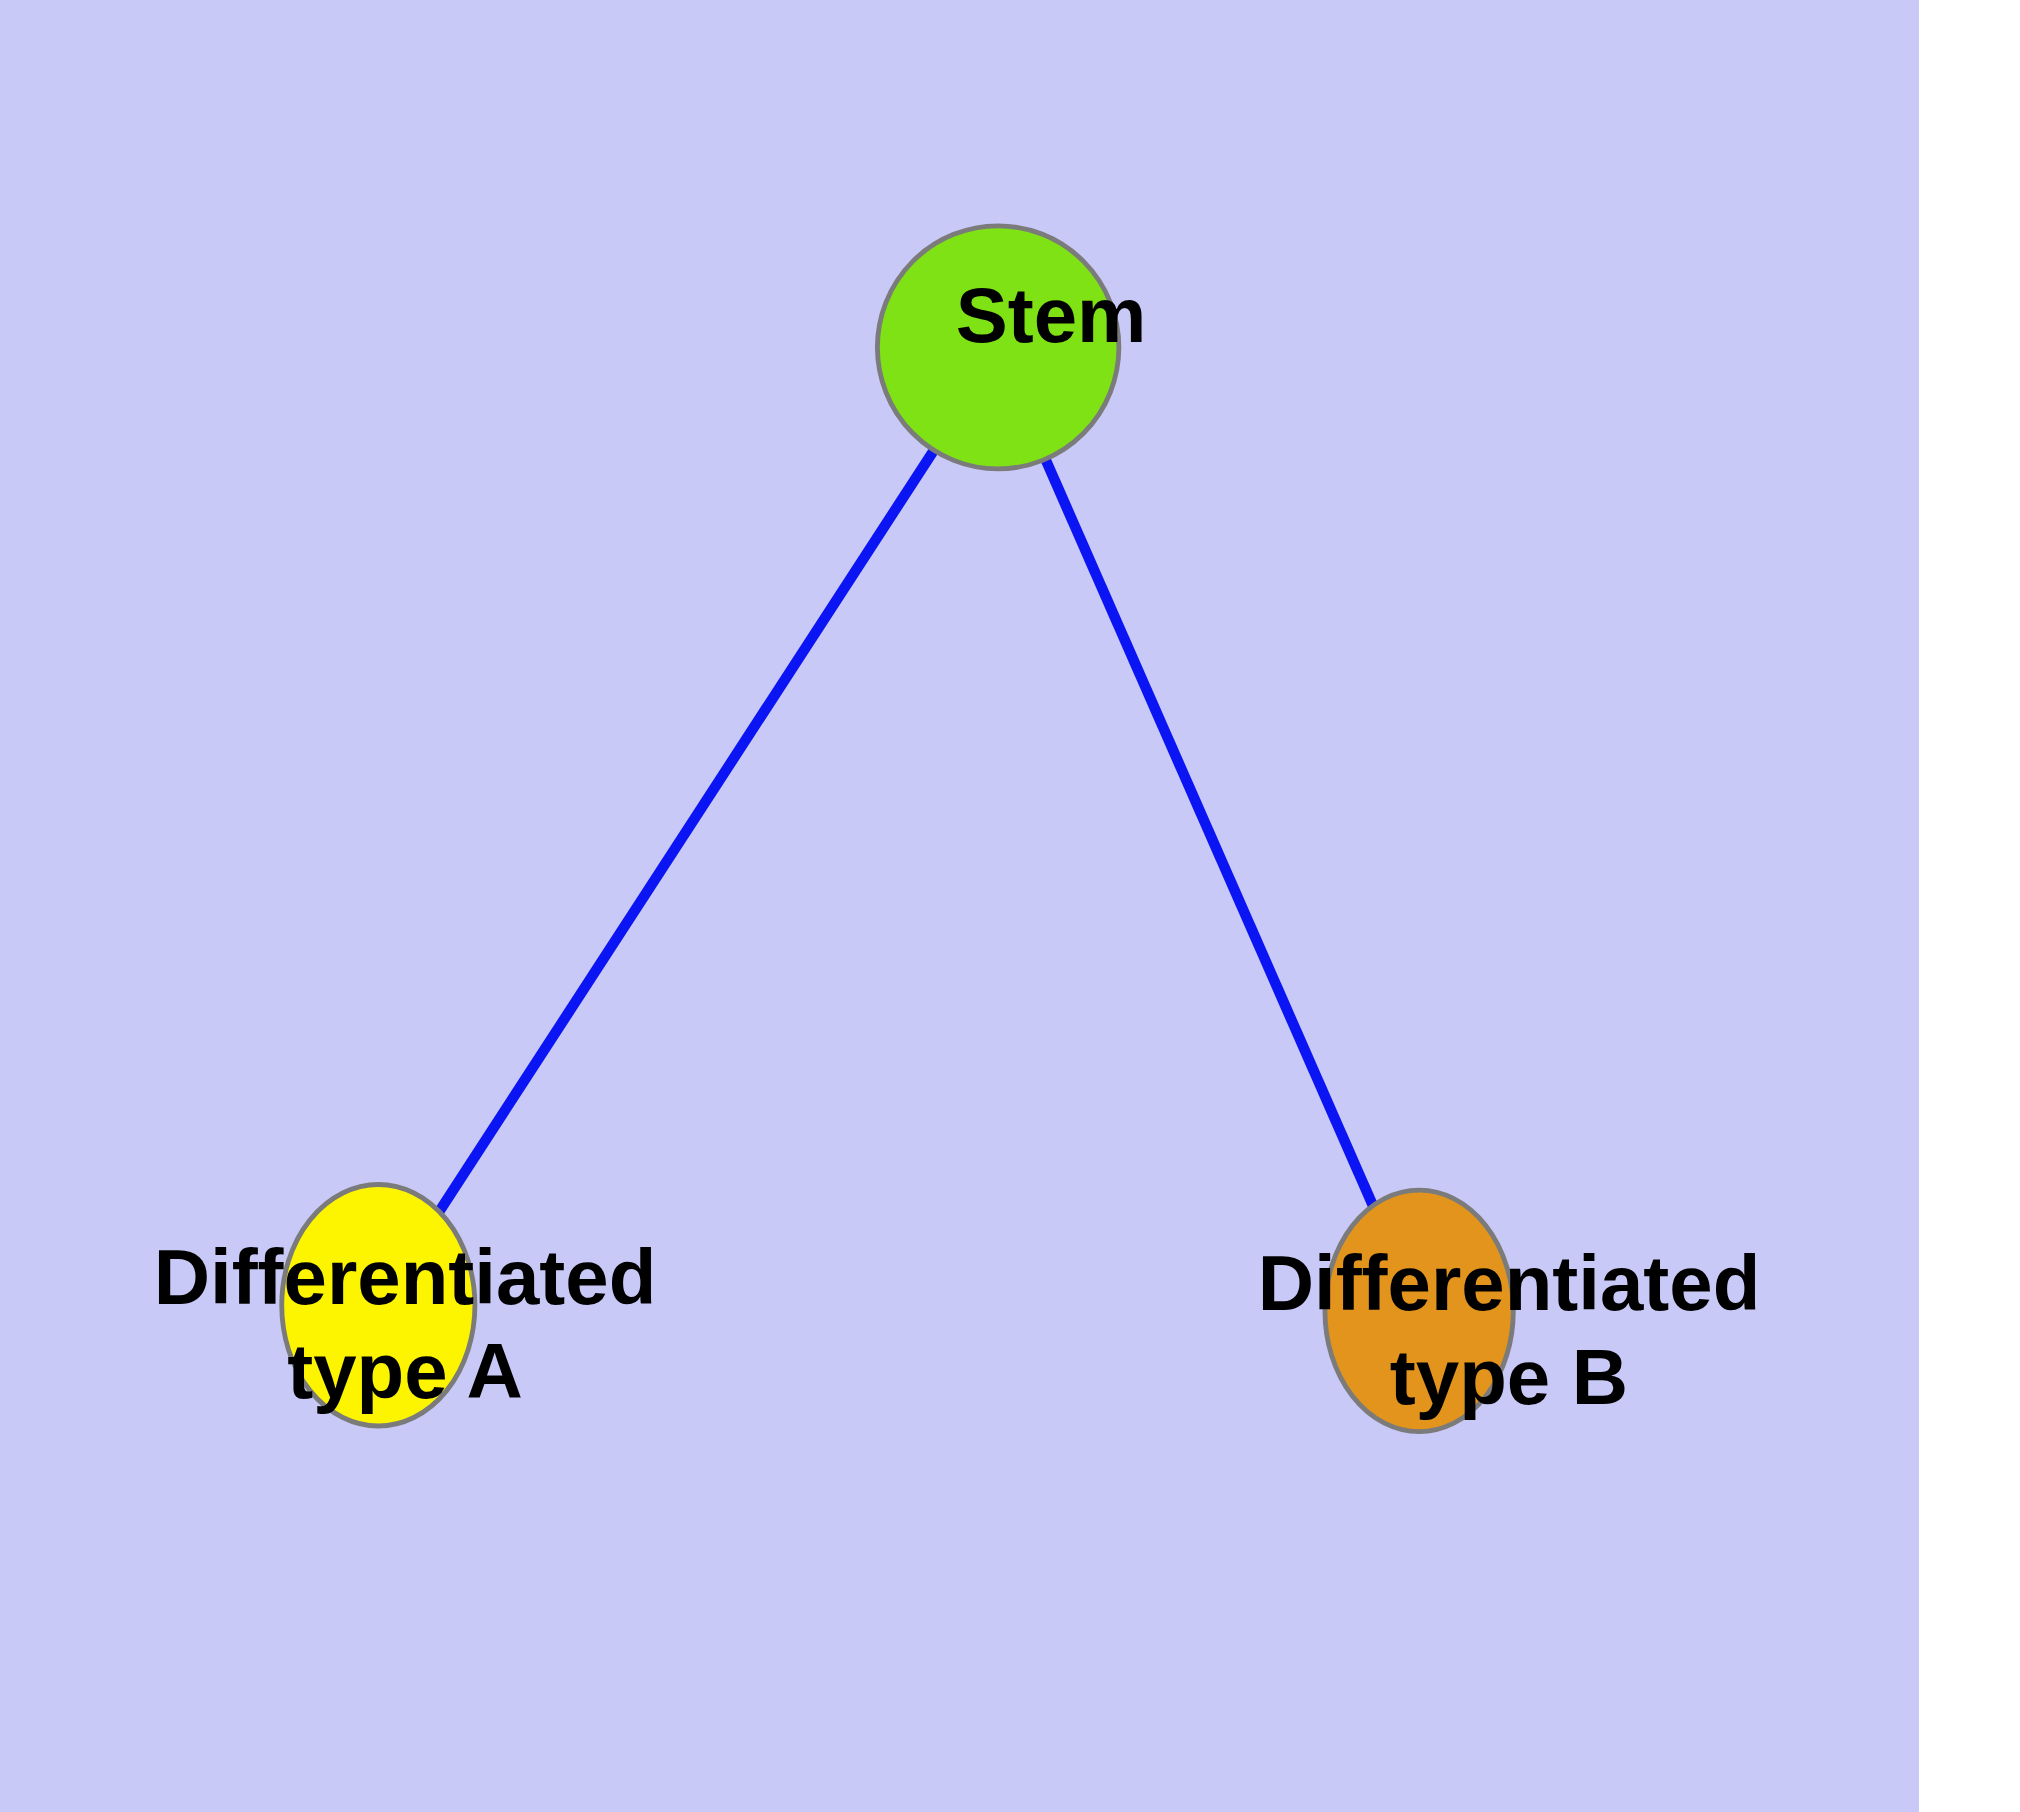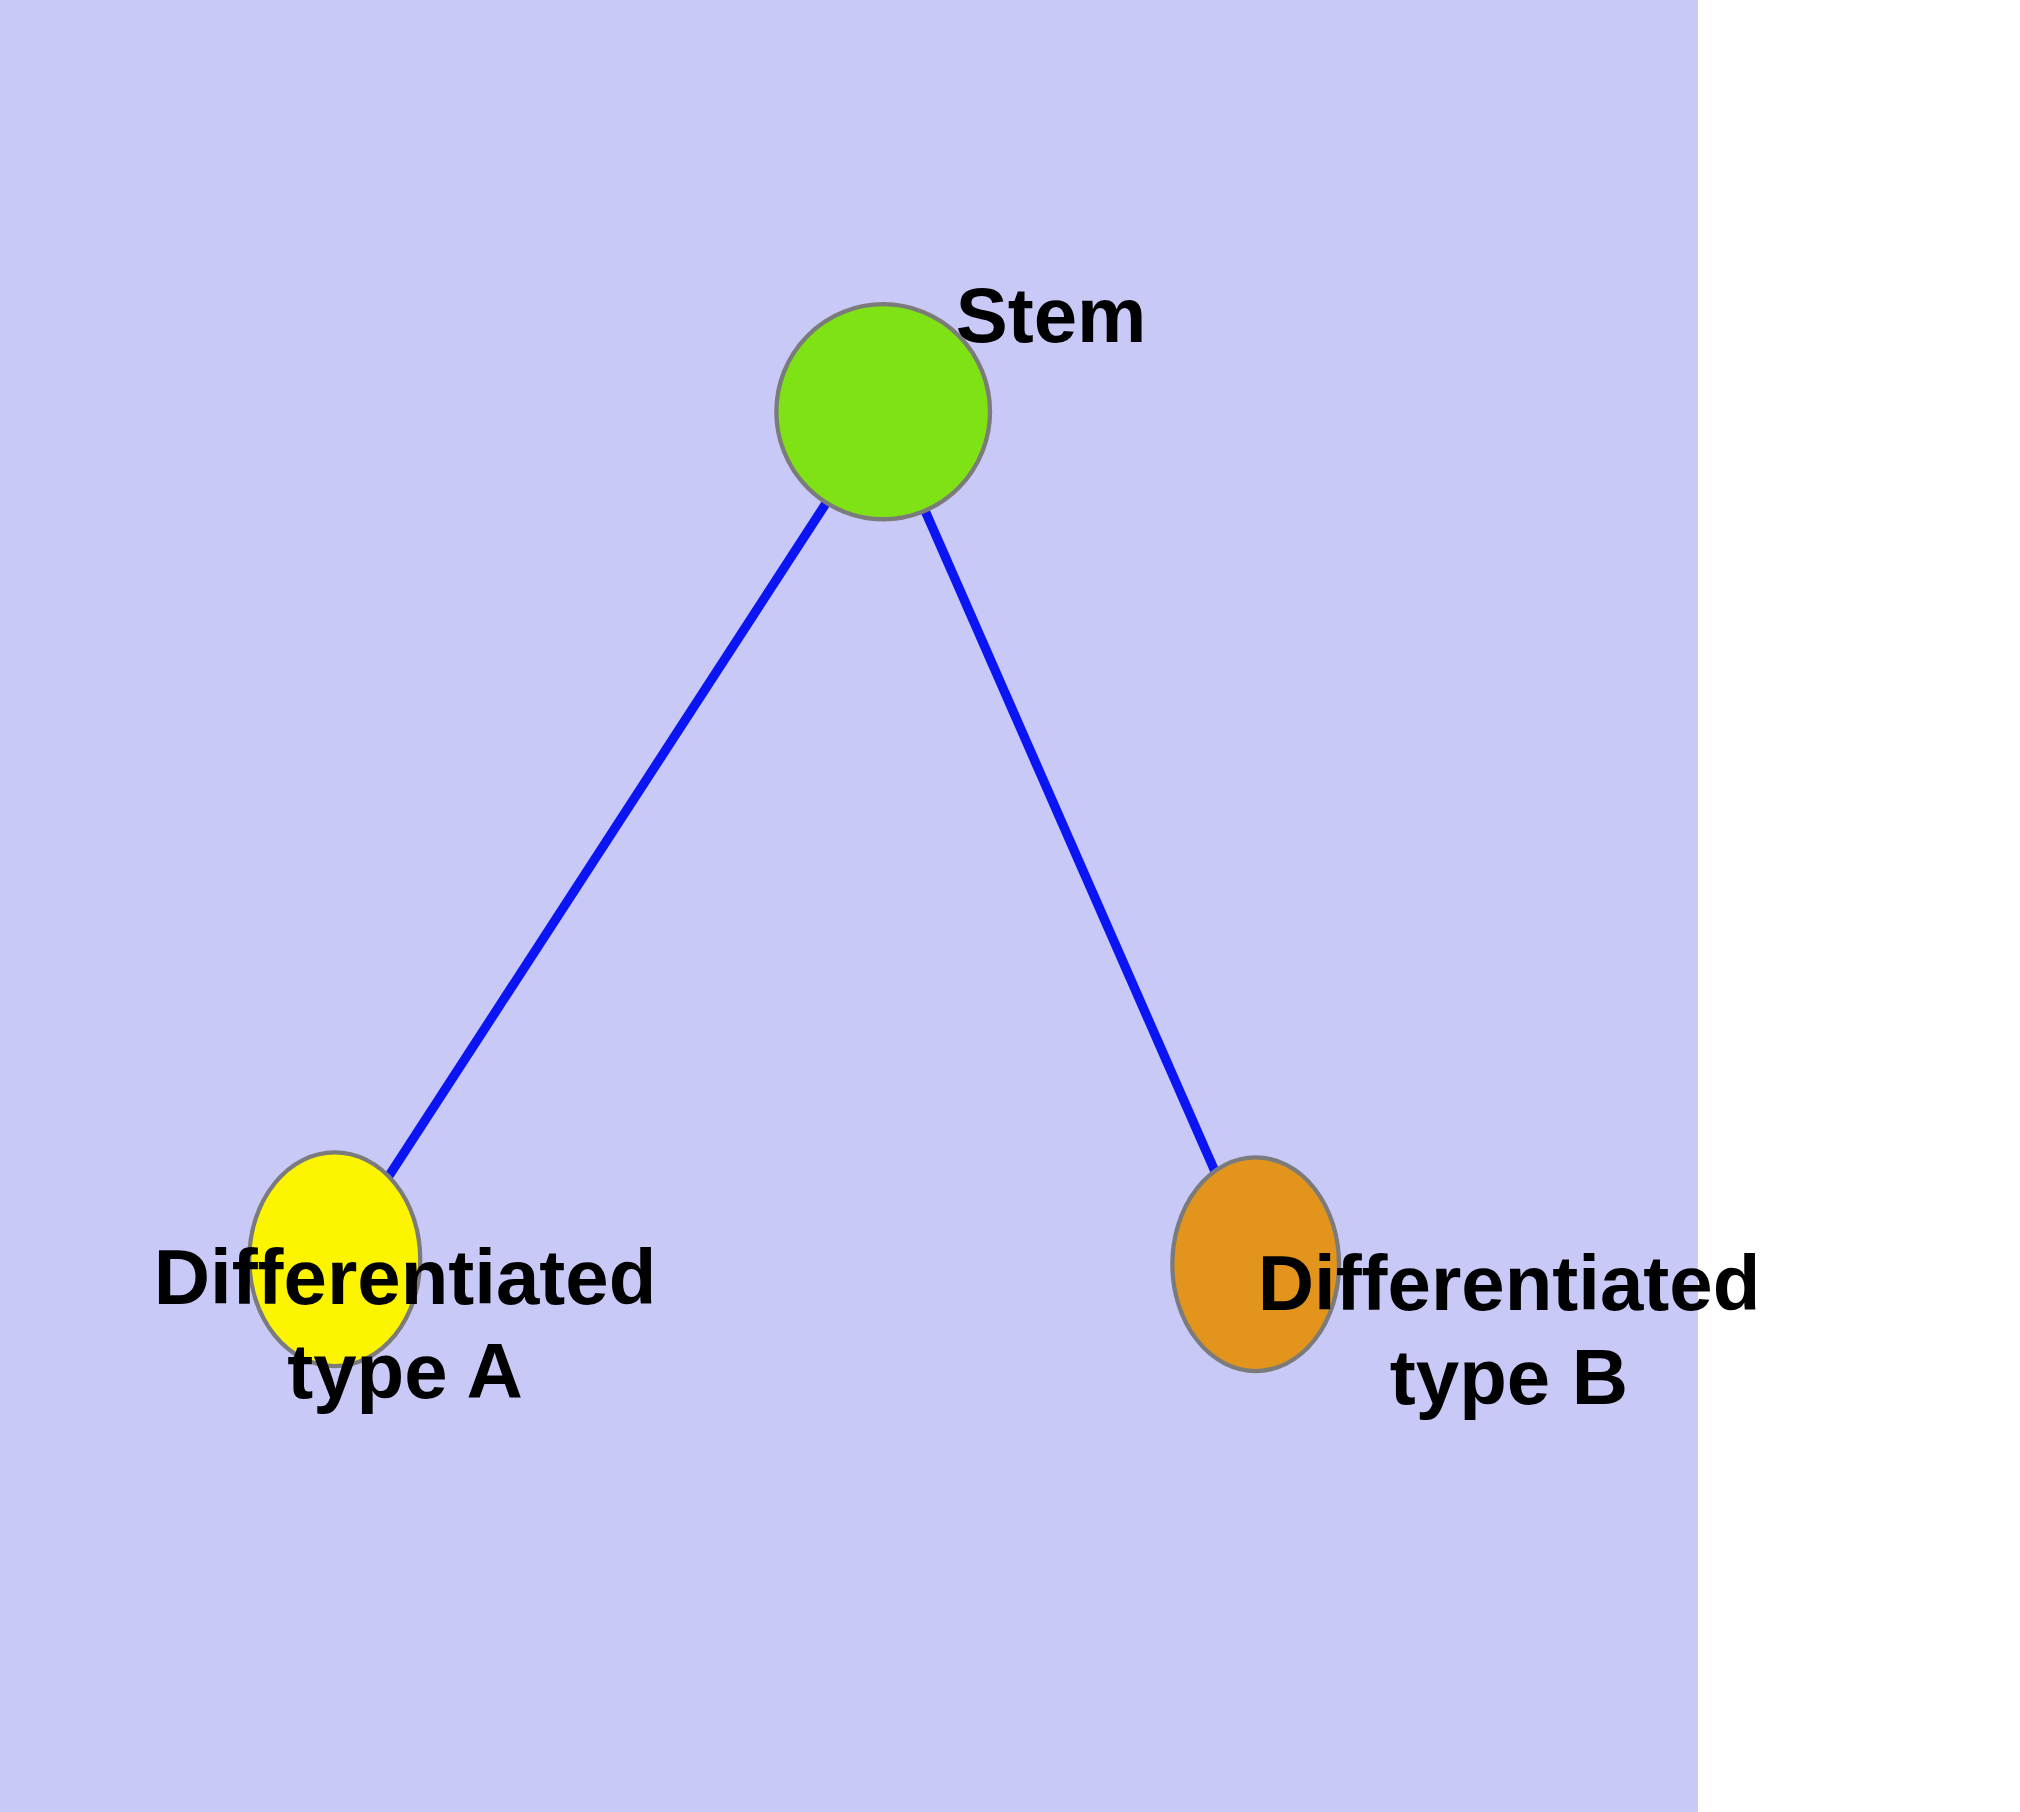--- a/index.html
+++ b/index.html
@@ -7,21 +7,21 @@
     padding: 0;
   }
   body {
     width: 2021px;
     height: 1812px;
     overflow: hidden;
     font-family: "Liberation Sans", sans-serif;
   }
   #canvas {
     position: relative;
-    width: 1698px;
+    width: 1919px;
     height: 1812px;
     background: #c9c9f8;
   }
   #graph-svg {
     position: absolute;
     left: 0;
     top: 0;
     width: 100%;
     height: 100%;
     display: block;

